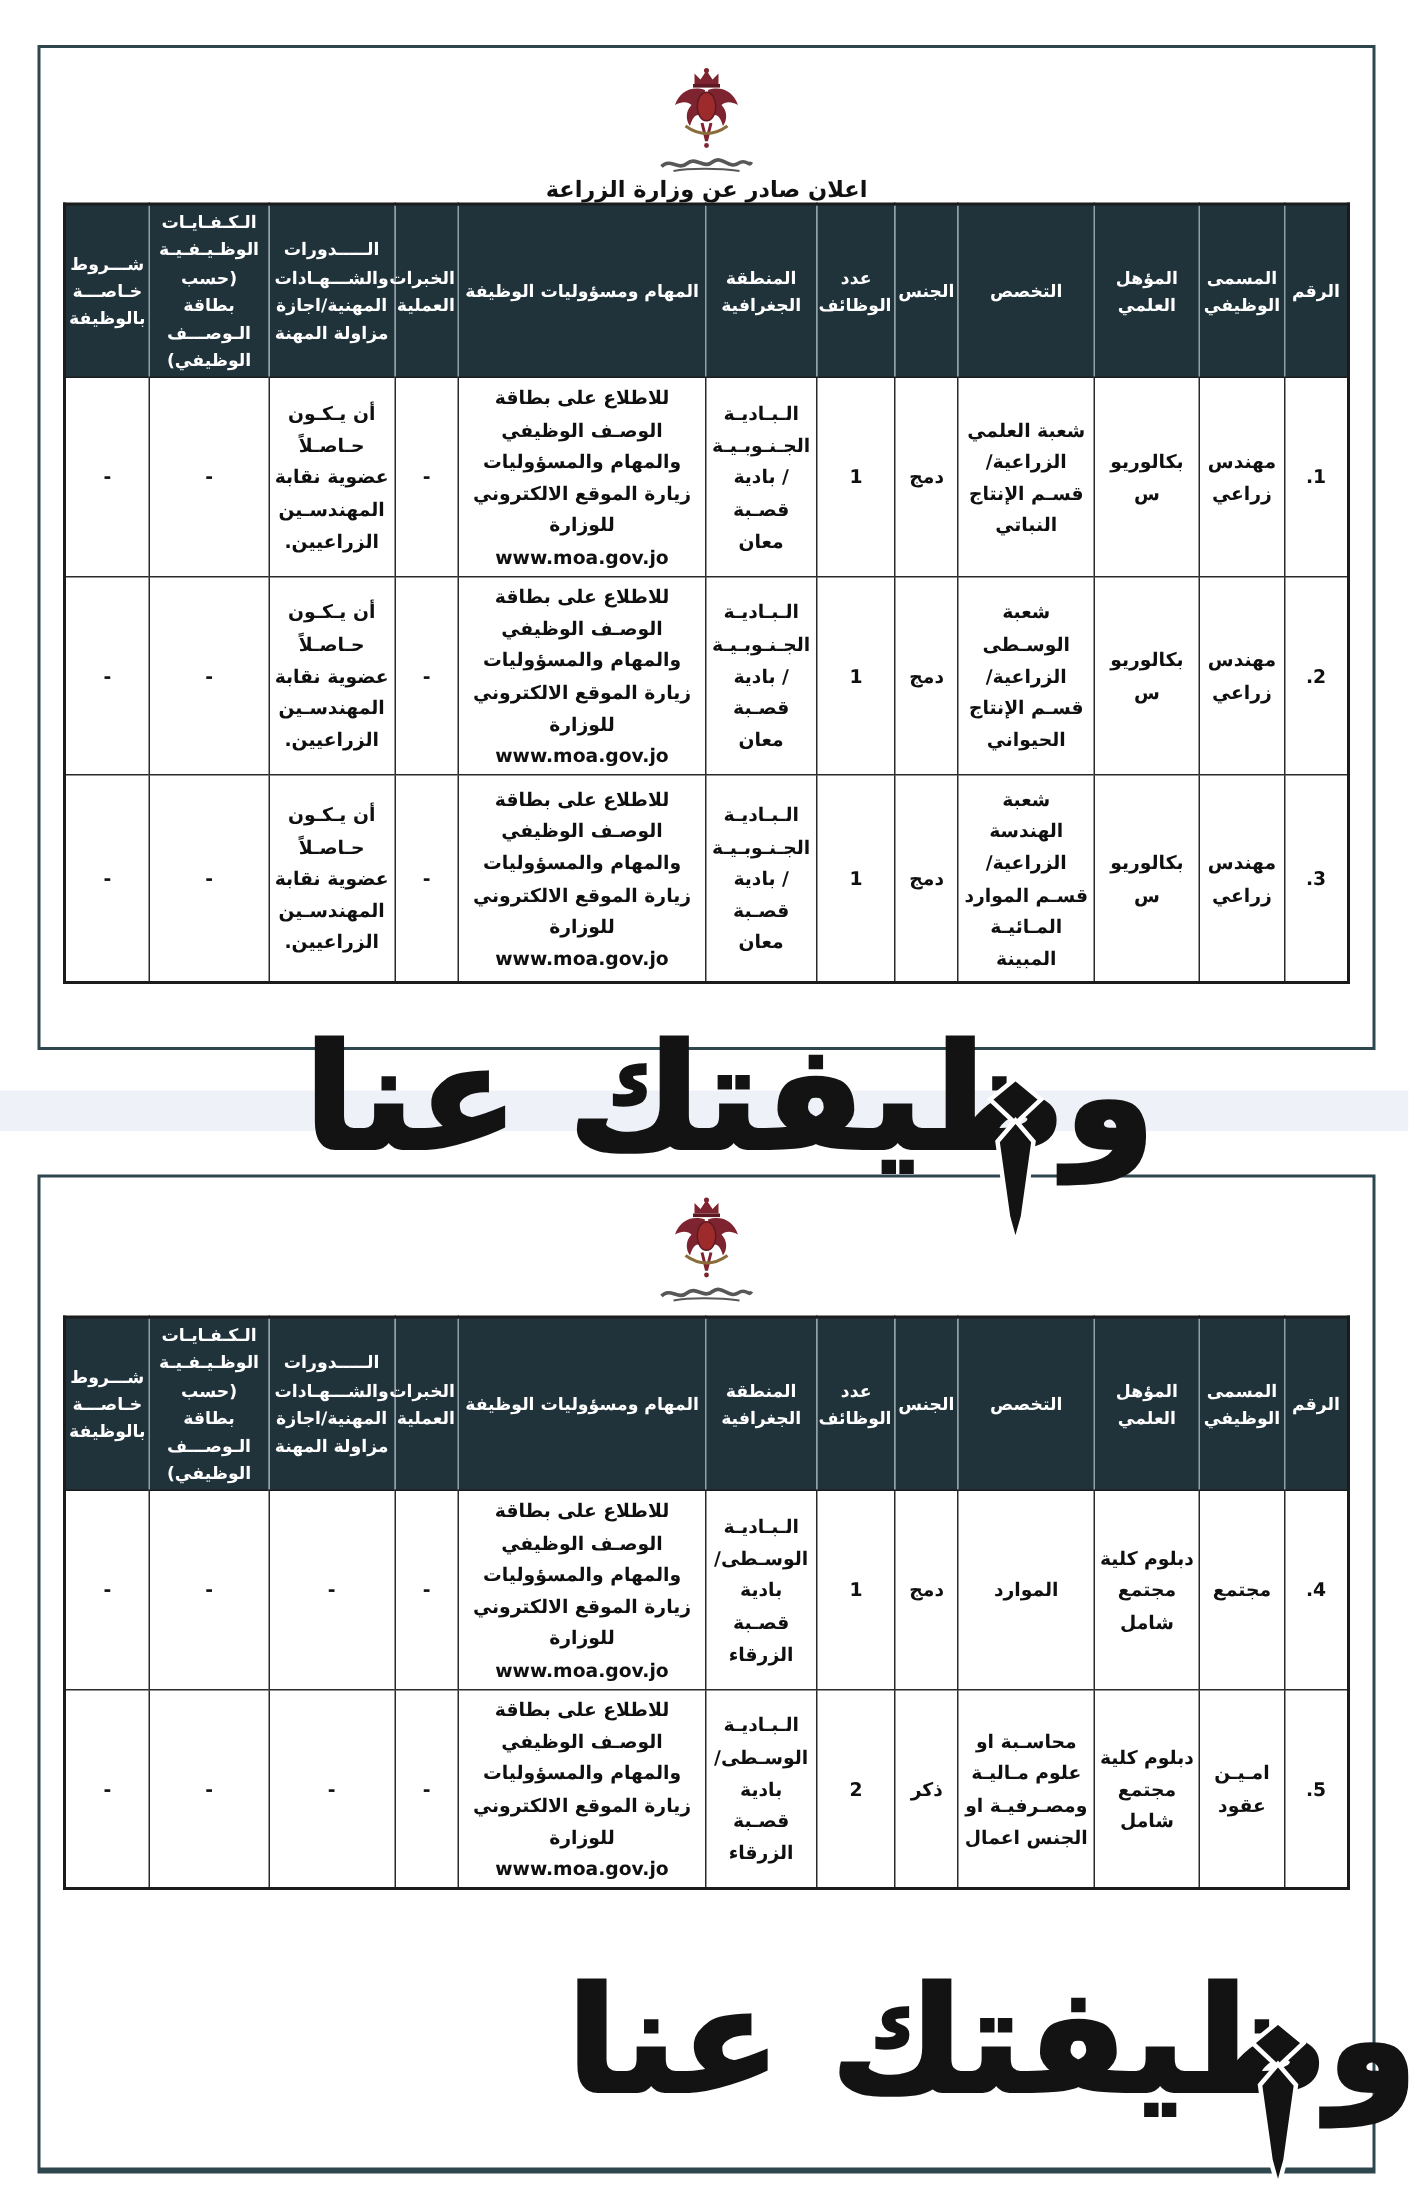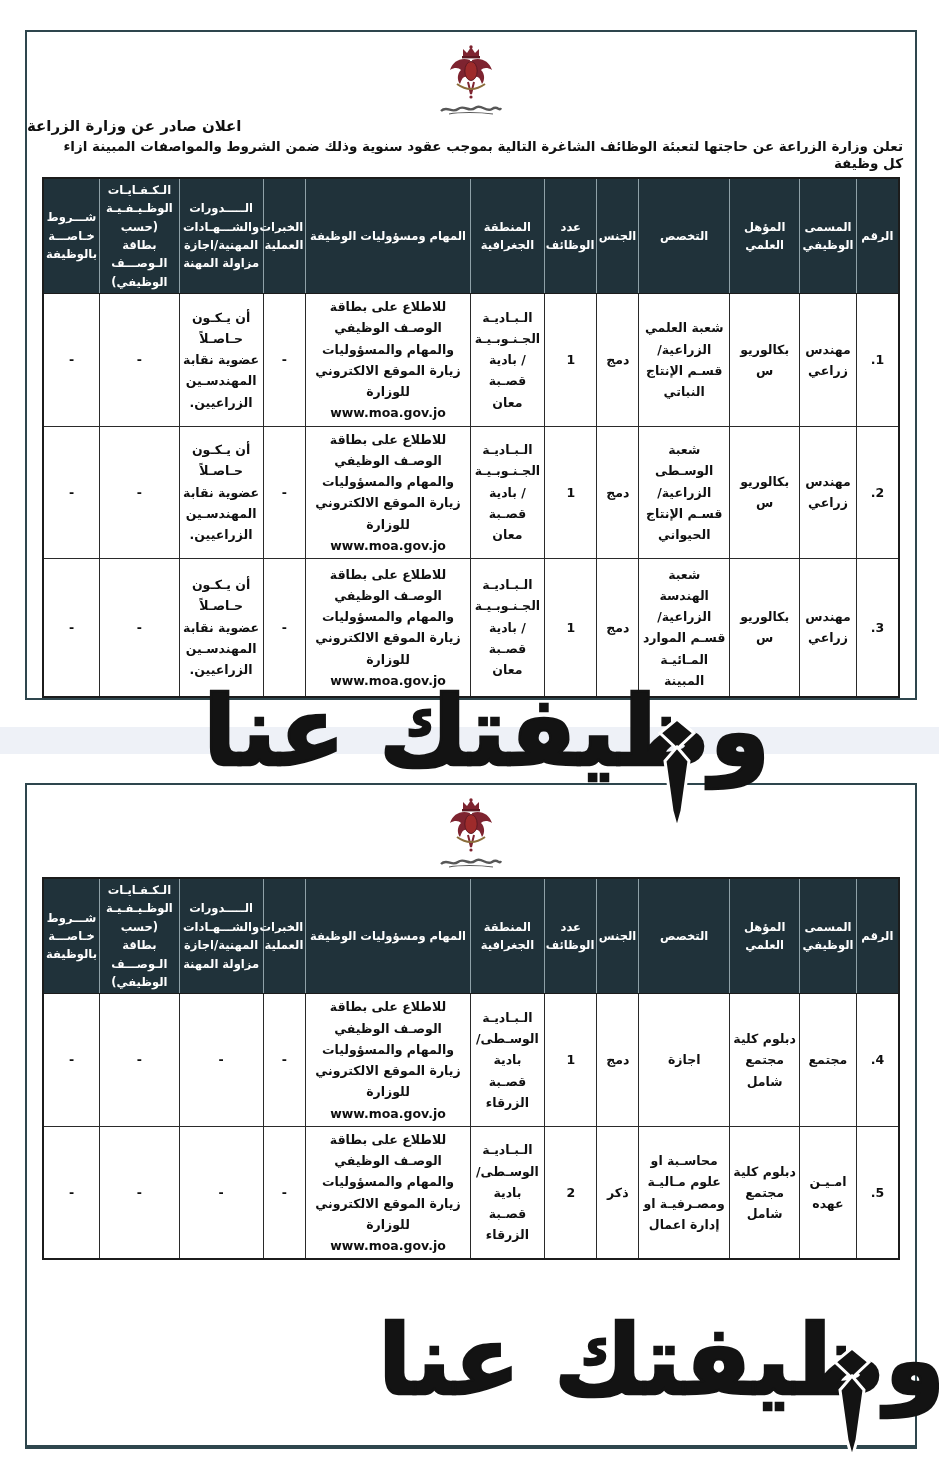--- a/index.html
+++ b/index.html
@@ -9,21 +9,21 @@
   }
   .band{position:absolute;left:0;top:727px;width:939px;height:27px;background:#eef1f7;z-index:0;}
   .page{
     position:absolute;left:25px;width:888px;background:#fff;
     border:2px solid #2e464d;z-index:1;
   }
   #page1{top:30px;height:666px;}
   #page2{top:783px;height:660px;border-bottom-width:4px;}
   .emblem{width:48px;height:58px;margin:12px auto 0;display:block;}
   .calligraphy{display:block;width:64px;height:13px;margin:1px auto 0;filter:blur(0.4px);opacity:.85;}
-  .title{font-size:15px;font-weight:bold;text-align:left;margin-top:1px;direction:rtl;}
+  .title{font-size:15px;font-weight:bold;text-align:center;margin-top:1px;direction:rtl;}
   .subtitle{font-size:13.5px;font-weight:bold;text-align:right;direction:rtl;margin:3px 12px 5px;line-height:1.25;}
   table.jobs{
     border-collapse:collapse;direction:rtl;width:858px;margin:0 auto;
     table-layout:fixed;border:2px solid #1c1c1c;background:#fff;
   }
   table.jobs th{
     background:#20323a;color:#ffffff;font-size:11.5px;font-weight:bold;
     border:1px solid #8fa1a7;border-top-color:#1c1c1c;border-bottom-color:#1c1c1c;
     padding:2px;line-height:1.6;text-align:center;vertical-align:middle;
   }
@@ -66,21 +66,20 @@
     <ellipse cx="24" cy="27" rx="6.2" ry="9.5" fill="#9e2b2b" stroke="#5d1922" stroke-width="1"></ellipse>
     <path d="M21 38 L24 50 L27 38" fill="none" stroke="#7e2430" stroke-width="2"></path>
     <path d="M10 40 Q24 50 38 40" fill="none" stroke="#8a6d3a" stroke-width="2"></path>
     <circle cx="24" cy="53" r="1.6" fill="#7e2430"></circle>
   </svg>
   <svg class="calligraphy" viewBox="0 0 64 13">
     <path d="M2 8 C8 2 13 11 19 6 S 30 10 36 5 S 47 10 53 6 S 60 9 62 5" fill="none" stroke="#3a3a3a" stroke-width="2.4"></path>
     <path d="M10 11 C20 9 40 9 54 11" fill="none" stroke="#3a3a3a" stroke-width="1.2"></path>
   </svg>
   <div class="title">اعلان صادر عن وزارة الزراعة</div>
-  <div class="subtitle">تعلن وزارة الزراعة عن حاجتها لتعبئة الوظائف الشاغرة التالية بموجب عقود سنوية وذلك ضمن الشروط والمواصفات المبينة ازاء كل وظيفة</div>
 
   <table class="jobs">
     <colgroup>
       <col style="width:5%">
         <col style="width:6.6%">
         <col style="width:8.2%">
         <col style="width:10.6%">
       <col style="width:4.9%">
         <col style="width:6.1%">
         <col style="width:8.7%">
@@ -207,35 +206,35 @@
         <th>الـــــدورات والشـــهـادات المهنية/اجازة مزاولة المهنة</th>
         <th>الـكـفـايـات الوظـيـفـيـة (حسب بطاقة الـوصـــف الوظيفي)</th>
         <th>شـــروط خـاصـــة بالوظيفة</th>
       </tr>
     </thead>
     <tbody>
       <tr class="r3">
         <td>4.</td>
         <td>مجتمع</td>
         <td>دبلوم كلية مجتمع شامل</td>
-        <td>اجازة</td>
+        <td>الموارد</td>
         <td>دمج</td>
         <td>1</td>
         <td>الـبـاديـة الوسـطى/ بادية قصـبة الزرقاء</td>
         <td>للاطلاع على بطاقة الوصـف الوظيفي والمهام والمسؤوليات زيارة الموقع الالكتروني للوزارة www.moa.gov.jo</td>
         <td>-</td>
         <td>-</td>
         <td>-</td>
         <td>-</td>
       </tr>
       <tr class="r4">
         <td>5.</td>
-        <td>امـيـن عهده</td>
+        <td>امـيـن عقود</td>
         <td>دبلوم كلية مجتمع شامل</td>
-        <td>محاسـبة او علوم مـاليـة ومصـرفيـة او إدارة اعمال</td>
+        <td>محاسـبة او علوم مـاليـة ومصـرفيـة او الجنس اعمال</td>
         <td>ذكر</td>
         <td>2</td>
         <td>الـبـاديـة الوسـطى/ بادية قصـبة الزرقاء</td>
         <td>للاطلاع على بطاقة الوصـف الوظيفي والمهام والمسؤوليات زيارة الموقع الالكتروني للوزارة www.moa.gov.jo</td>
         <td>-</td>
         <td>-</td>
         <td>-</td>
         <td>-</td>
       </tr>
     </tbody>

